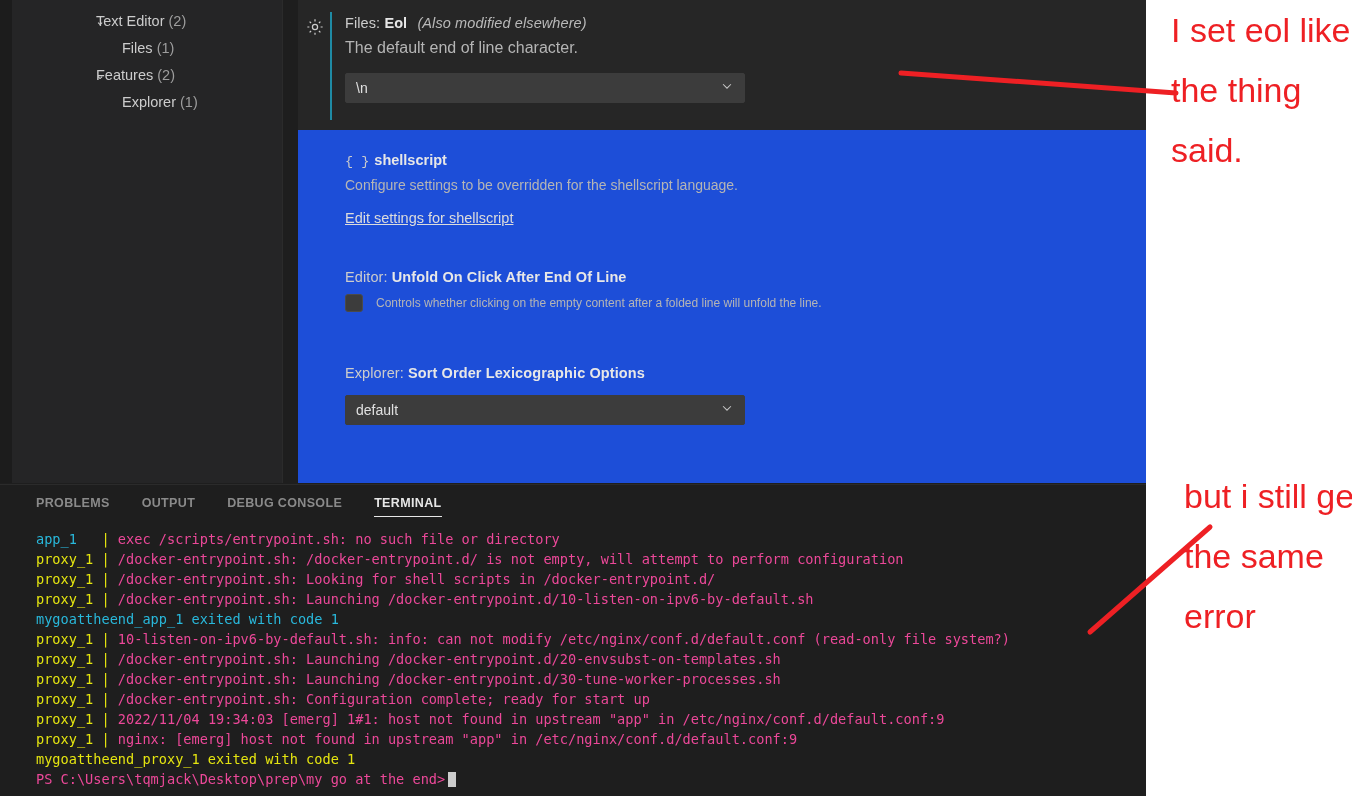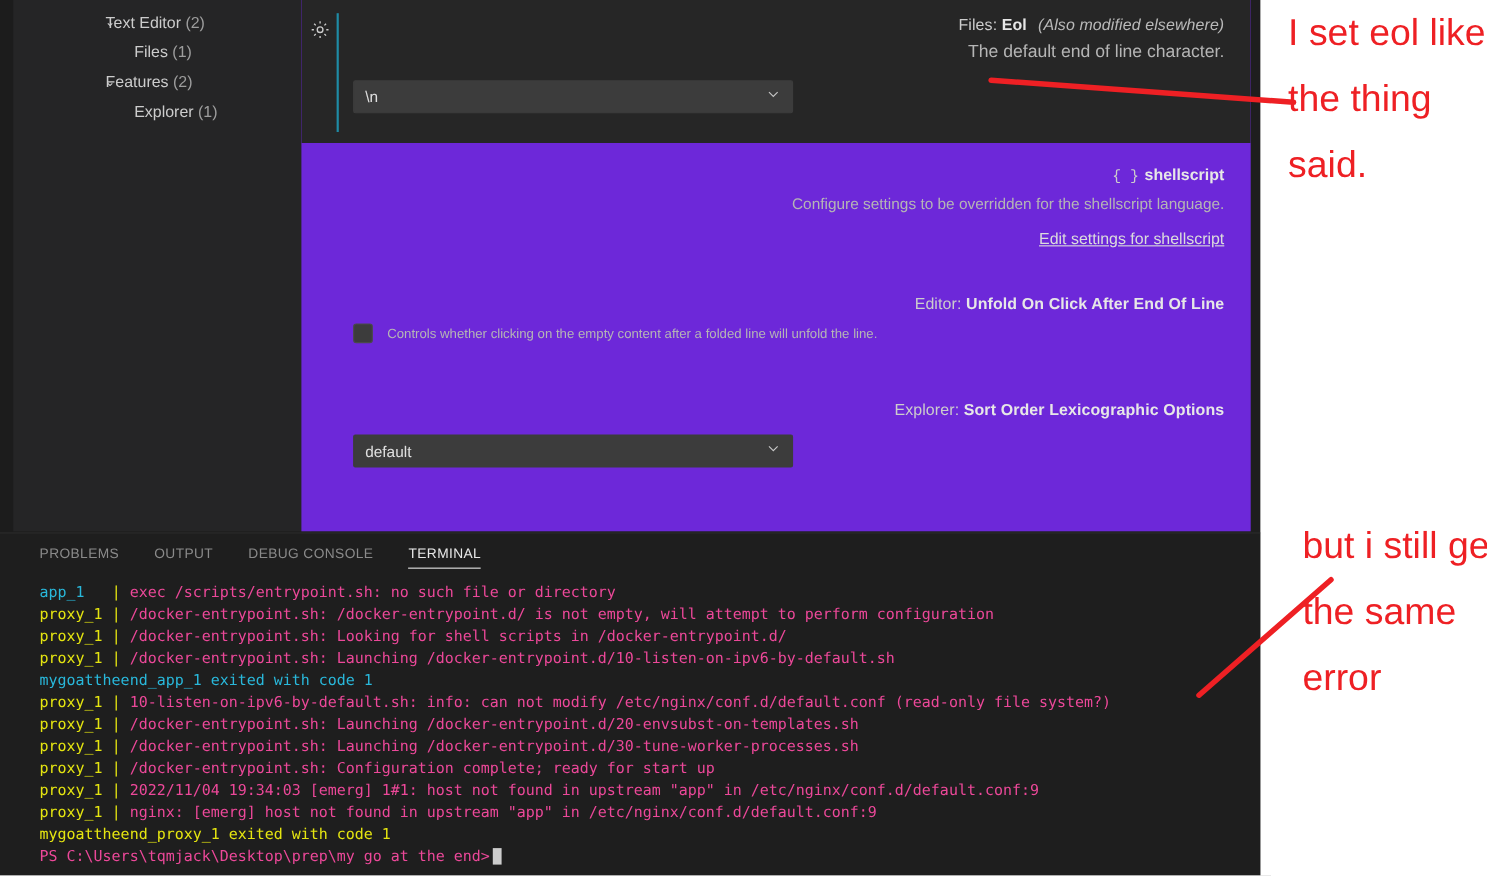--- a/index.html
+++ b/index.html
@@ -66,26 +66,25 @@
   }
   .toc-item .toc-label { color: #cccccc; }
   .toc-item .toc-count { color: #9d9d9d; }
   .toc-lvl1 { padding-left: 84px; }
   .toc-lvl1 .twisty { left: 80px; }
   .toc-lvl2 { padding-left: 110px; }
 
   
   .settings-pane {
     position: absolute;
-    left: 274px; top: 0;
+    left: 298px; top: 0;
     width: 863px;
     height: 483px;
-    background: #6d28d9;
+    background: #1d4ed8;
     overflow: hidden;
-    text-align: right;
   }
 
   .setting-row {
     position: relative;
     box-sizing: border-box;
   }
   .setting-row.focused {
     background: #262626;
   }
   .gear-icon {
@@ -210,20 +209,21 @@
     background: #1e1e1e;
     border-top: 1px solid #2b2b2b;
   }
   .panel-tabs {
     position: absolute;
     left: 0; top: 0;
     height: 35px;
     display: flex;
     align-items: center;
     padding-left: 36px;
+    font-weight: bold;
   }
   .panel-tab {
     position: relative;
     font-size: 12.5px;
     letter-spacing: .35px;
     color: #8a8a8a;
     margin-right: 32px;
     height: 35px;
     line-height: 37px;
     cursor: pointer;

